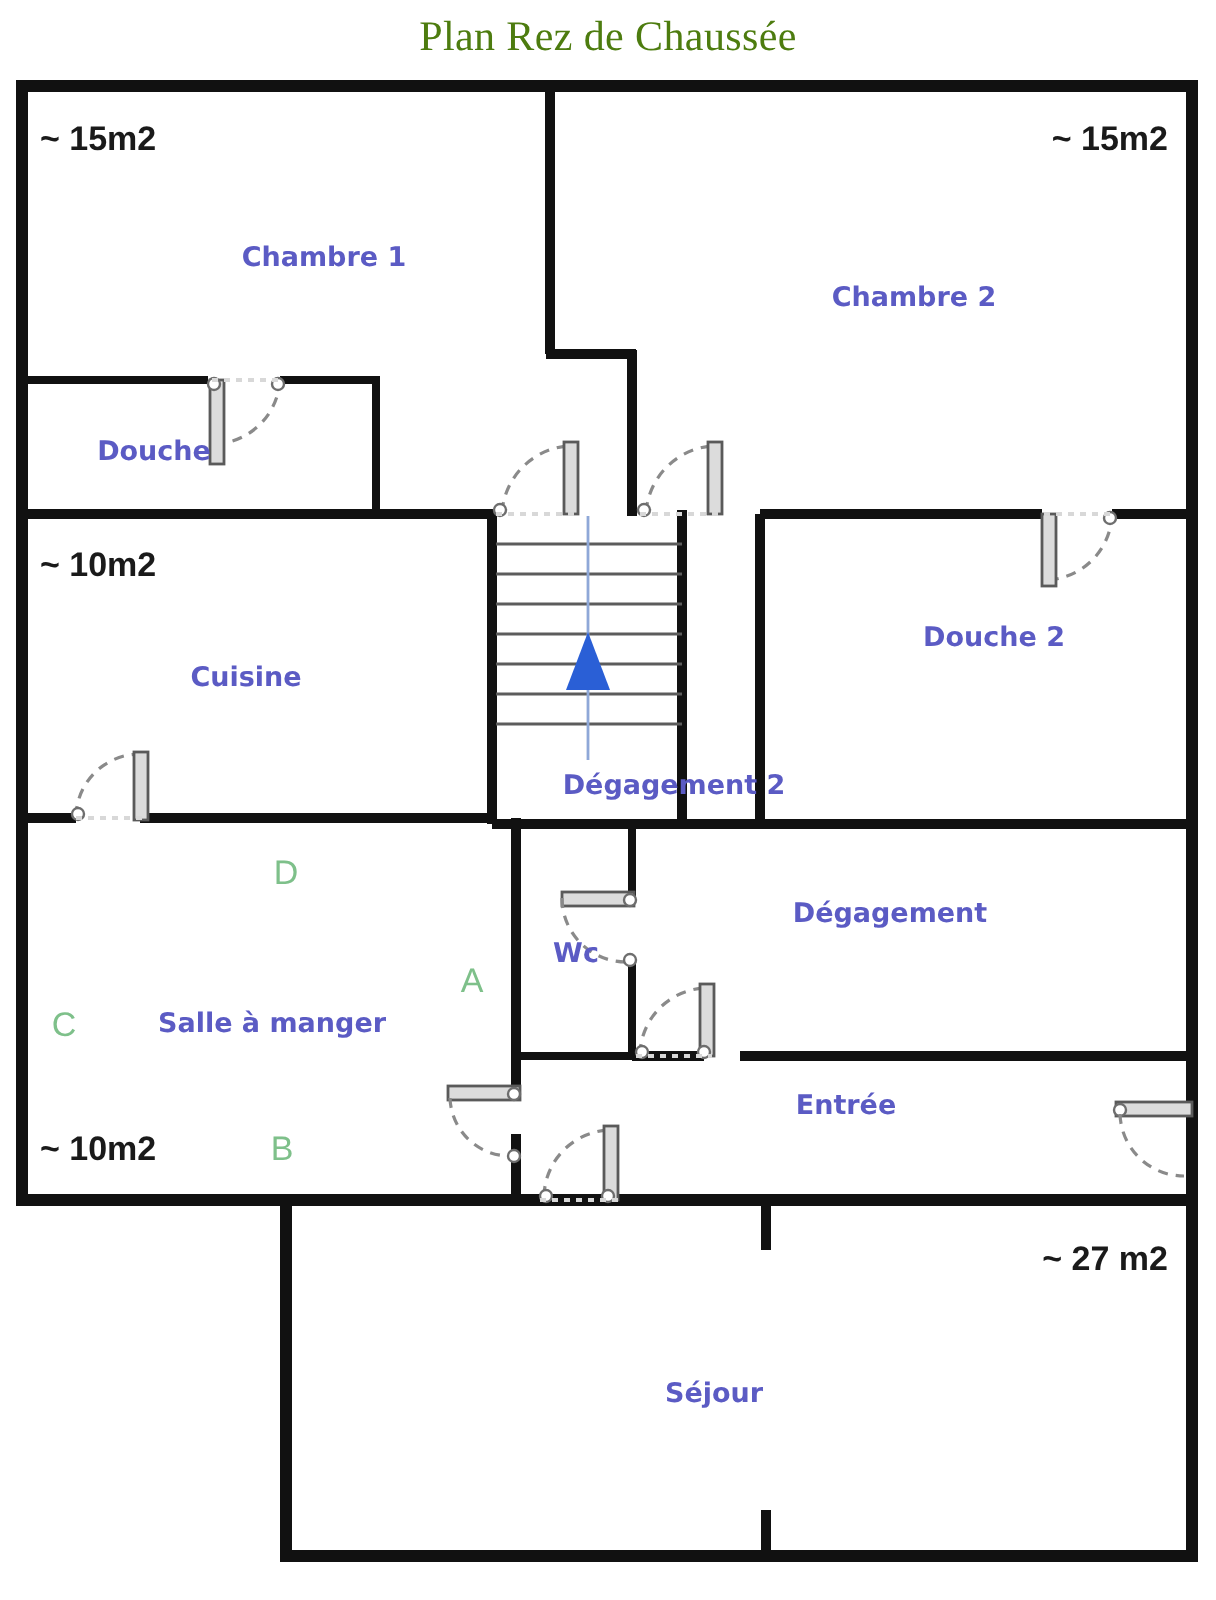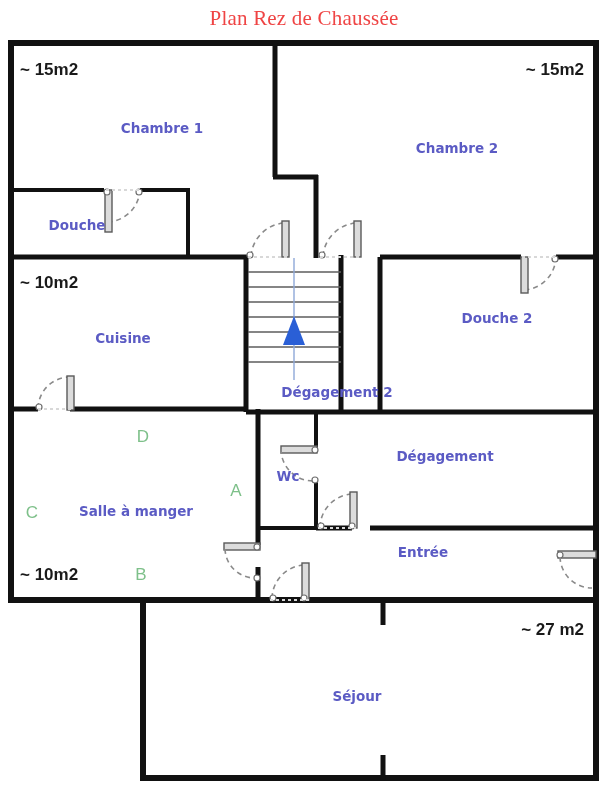--- a/index.html
+++ b/index.html
@@ -20,21 +20,21 @@
     background: #ffffff;
   }
   #plan-title {
     position: absolute;
     top: 6px;
     left: 0;
     width: 608px;
     text-align: center;
     font-family: "Liberation Serif", serif;
     font-size: 21px;
-    color: #ef4444;
+    color: #4d7c0f;
     letter-spacing: 0.2px;
   }
   svg#floorplan {
     position: absolute;
     top: 0;
     left: 0;
   }
   .wall {
     stroke: #111111;
     stroke-linecap: butt;

